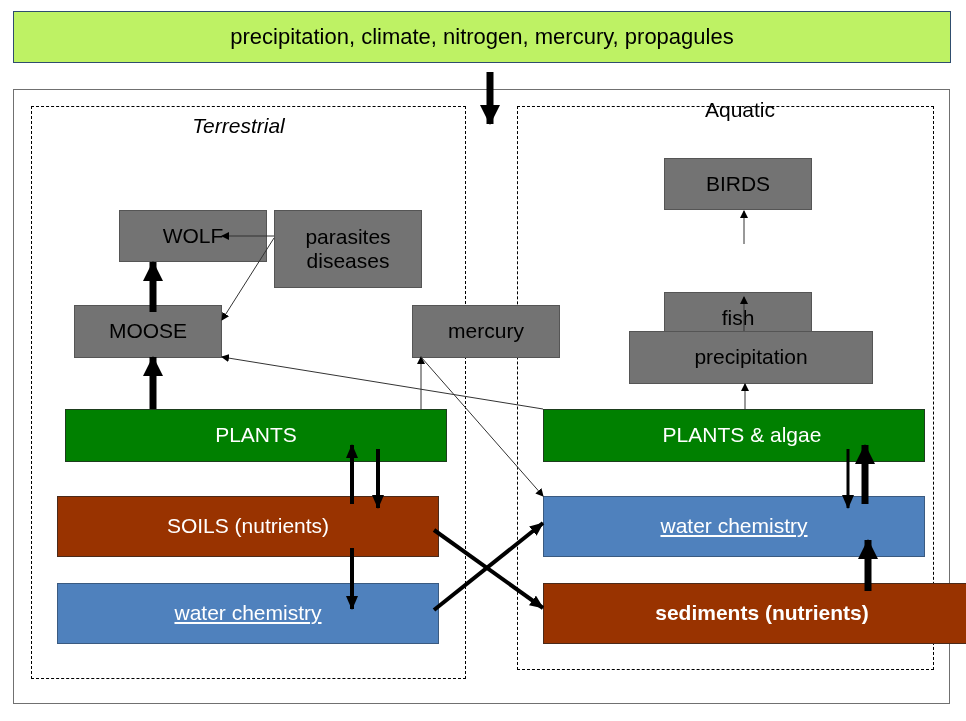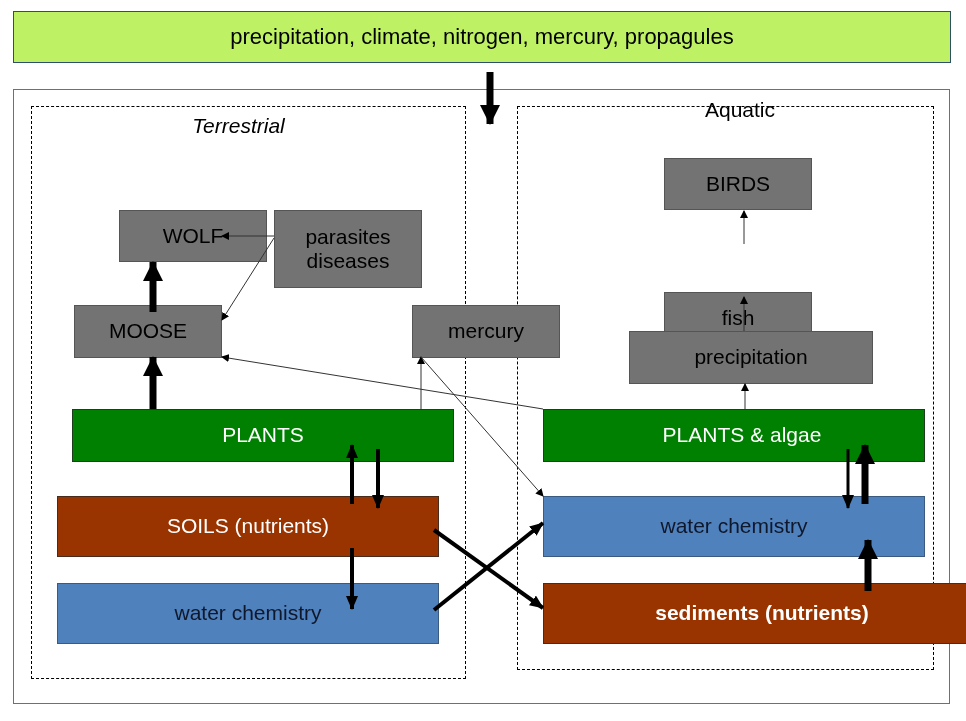--- a/index.html
+++ b/index.html
@@ -10,21 +10,21 @@
             border: 1px solid #2F4D6E; display: flex; align-items: center; justify-content: center;
             font-size: 22px; color: #000; }
   .outer { left: 13px; top: 89px; width: 937px; height: 615px; border: 1px solid #707070; background: #fff; }
   .dash { border: 1px dashed #000; }
   .region-title { font-size: 21px; color: #000; text-align: center; }
   .node { display: flex; align-items: center; justify-content: center; text-align: center;
           border: 1px solid #555; font-size: 21px; line-height: 1.15; }
   .yellow { background: #737373; color: #000; }
   .green { background: #008000; color: #fff; border-color: #1d3d1d; }
   .brown { background: #993300; color: #fff; border-color: #4a2a1a; }
-  .blue { background: #4F81BD; color: #0f172a; border-color: #3a5a80; }
+  .blue { background: #4F81BD; color: #ffffff; border-color: #3a5a80; text-decoration: underline; }
   svg.links { position: absolute; left: 0; top: 0; pointer-events: none; }
 </style>
 </head>
 <body>
 
 <div class="abs banner">
   <span>precipitation, climate, nitrogen, mercury, propagules</span>
 </div>
 
 <div class="abs outer"></div>
@@ -41,21 +41,21 @@
 <div class="abs node yellow" style="left:274px; top:210px; width:148px; height:78px; flex-direction:column;">
   <span>parasites</span>
   <span>diseases</span>
 </div>
 <div class="abs node yellow" style="left:74px; top:305px; width:148px; height:53px;">
   <span>MOOSE</span>
 </div>
 <div class="abs node yellow" style="left:412px; top:305px; width:148px; height:53px;">
   <span>mercury</span>
 </div>
-<div class="abs node green" style="left:72px; top:409px; width:382px; height:53px;">
+<div class="abs node green" style="left:65px; top:409px; width:382px; height:53px;">
   <span>PLANTS</span>
 </div>
 <div class="abs node brown" style="left:57px; top:496px; width:382px; height:61px;justify-content:center;">
   <span>SOILS (nutrients)</span>
 </div>
 <div class="abs node blue" style="left:57px; top:583px; width:382px; height:61px;">
   <span>water chemistry</span>
 </div>
 
 <div class="abs node yellow" style="left:664px; top:158px; width:148px; height:52px;">

